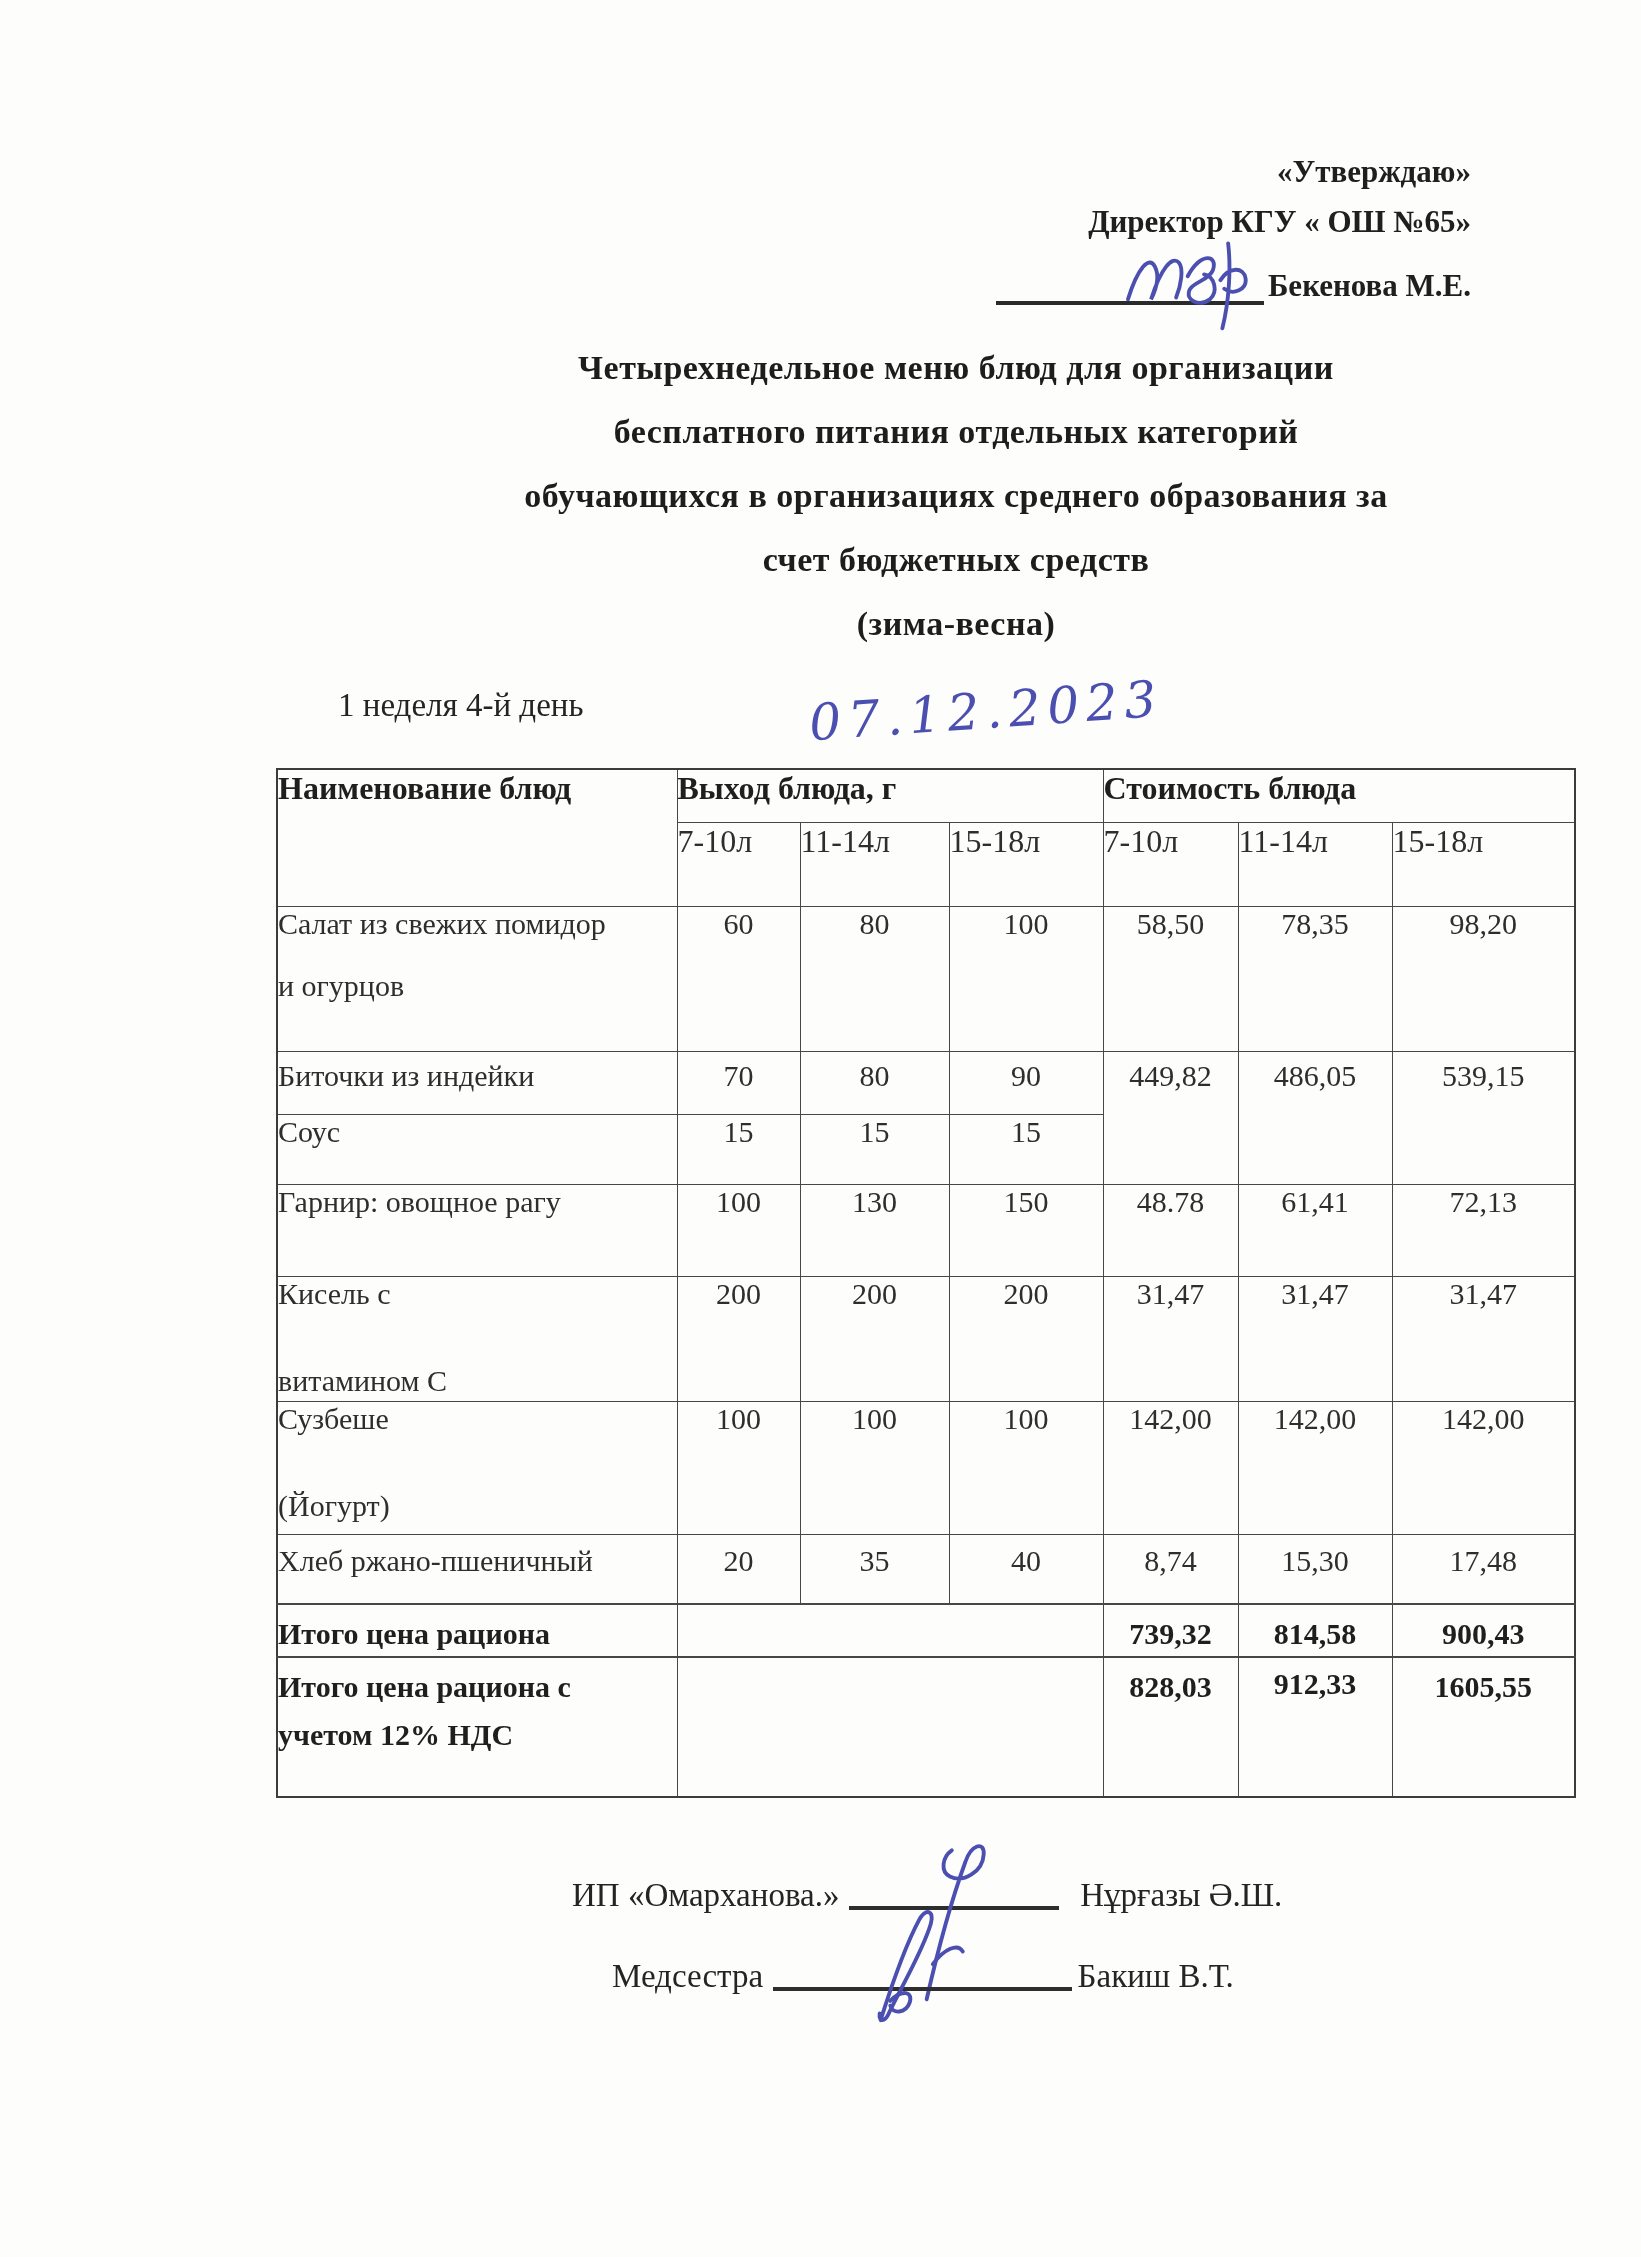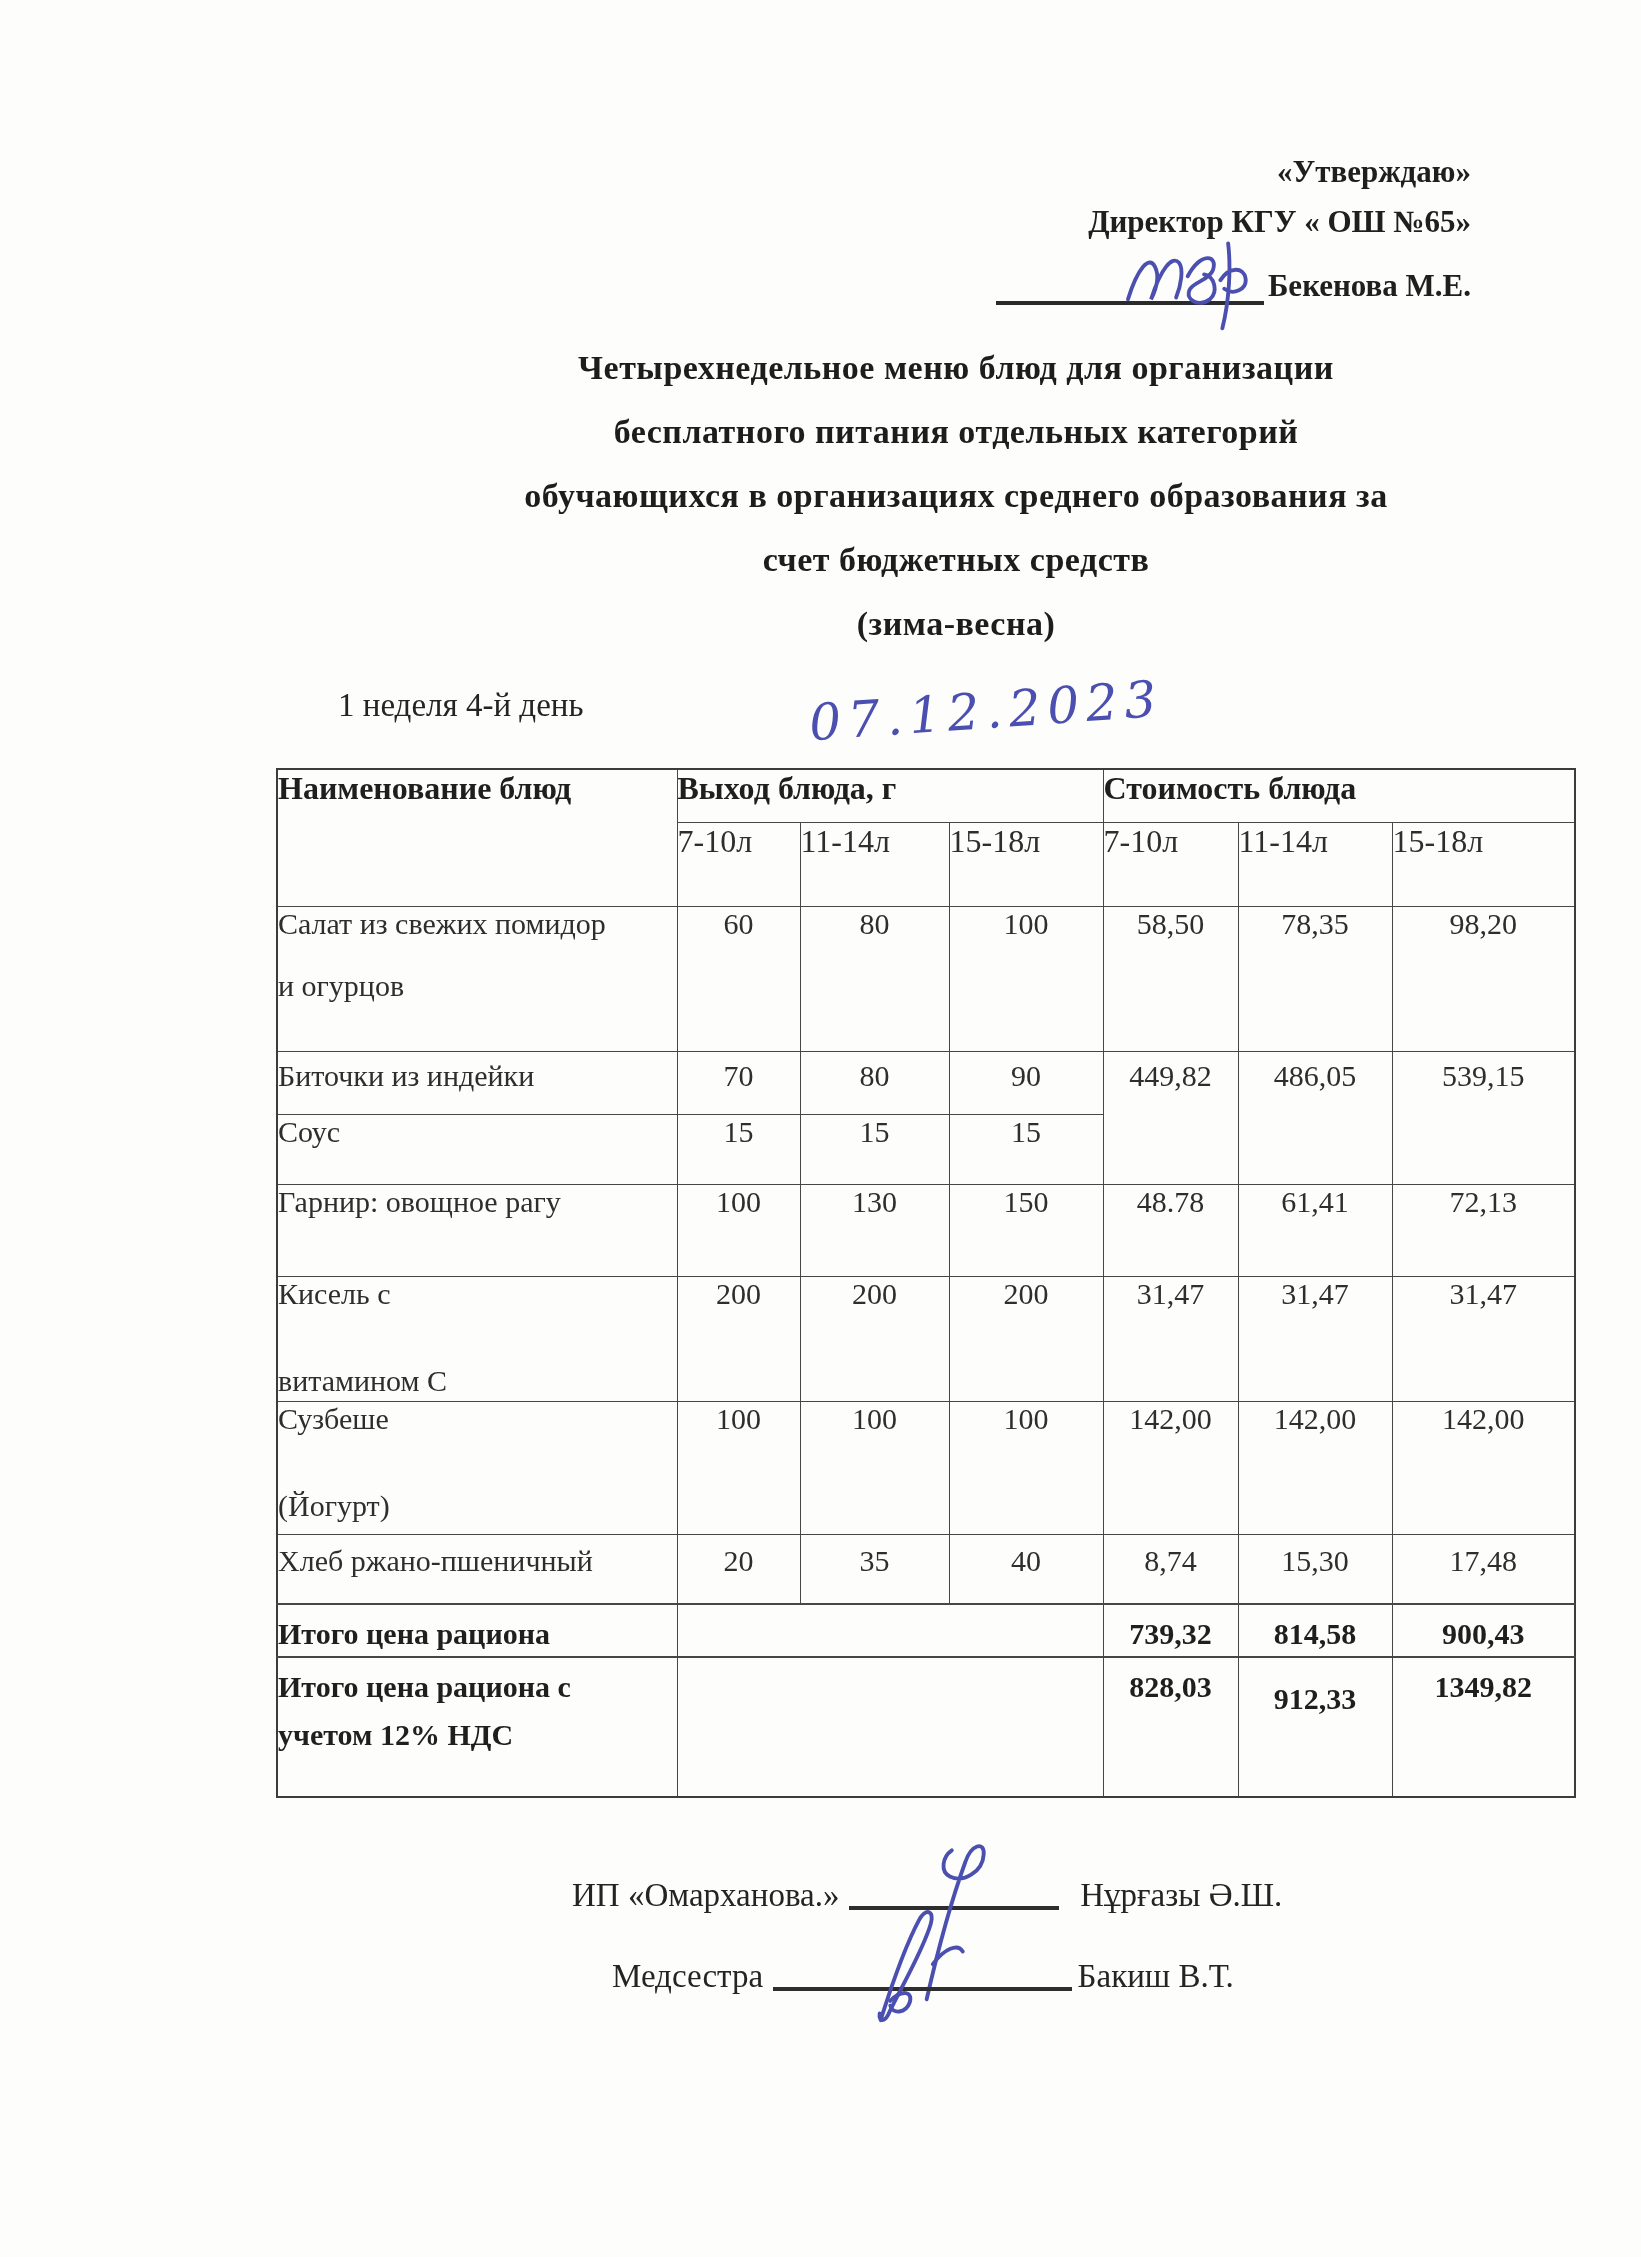--- a/index.html
+++ b/index.html
@@ -232,22 +232,22 @@
         <td class="val bold" style="padding-top:11.6px">900,43</td>
       </tr>
 
       <tr class="total" style="height:140px">
         <td class="dname bold" style="padding-top:11.6px">
           <div>Итого цена рациона с</div>
           <div class="gap-xs">учетом  12% НДС</div>
         </td>
         <td class="empty-span" colspan="3"></td>
         <td class="val bold" style="padding-top:11.6px">828,03</td>
-        <td class="val bold" style="padding-top:24px">912,33</td>
-        <td class="val bold" style="padding-top:11.6px">1349,82</td>
+        <td class="val bold" style="padding-top:9px">912,33</td>
+        <td class="val bold" style="padding-top:11.6px">1605,55</td>
       </tr>
     </tbody>
   </table>
 
   <div class="fline f1">
     <span>ИП «Омарханова.»</span>
     <span class="f-underline"></span>
     <span>Нұрғазы Ә.Ш.</span>
   </div>
   <svg class="sig-svg" style="left:888px;top:1833px;" width="116" height="174" viewBox="0 0 120 180">

